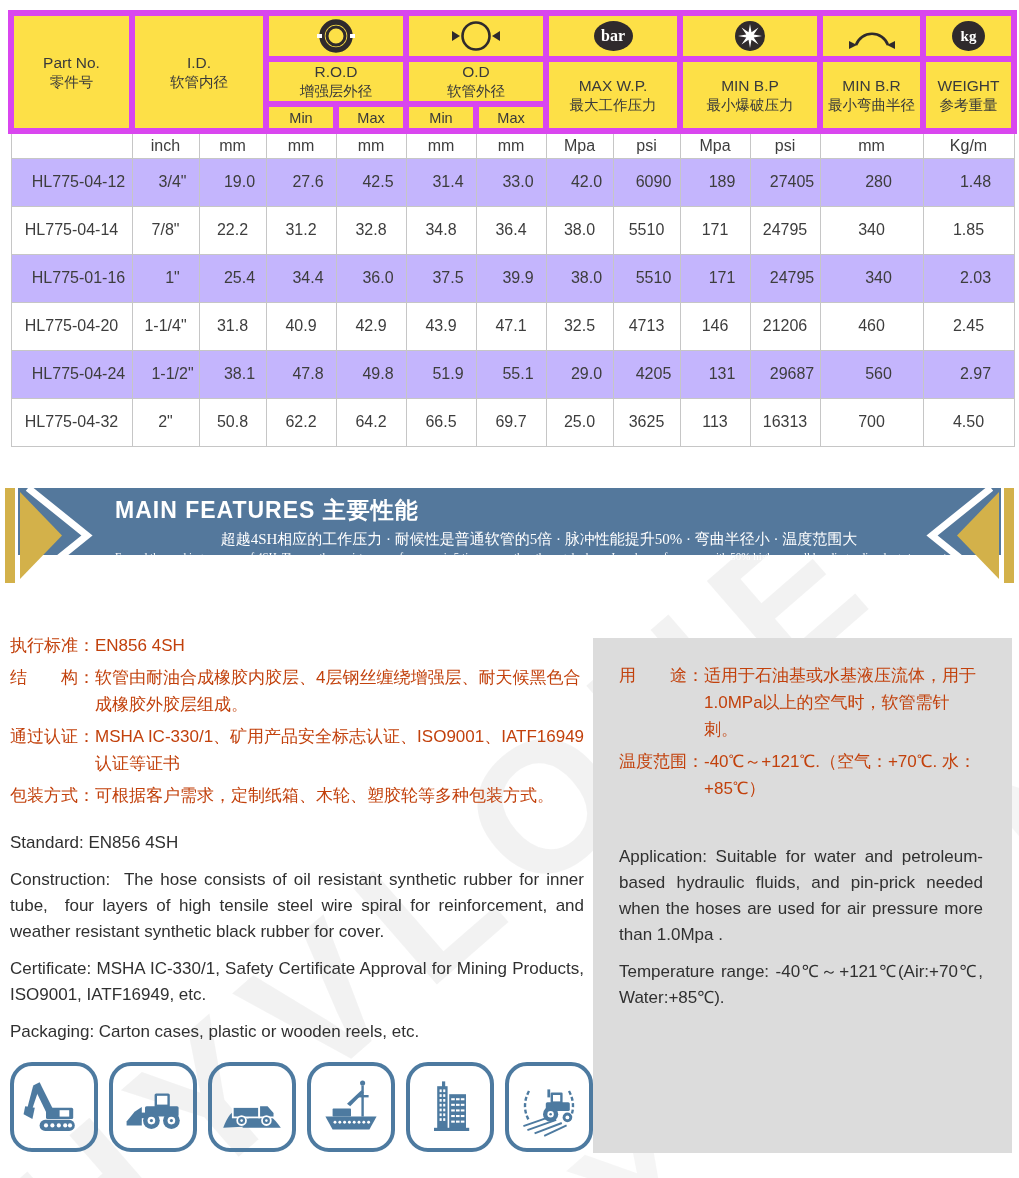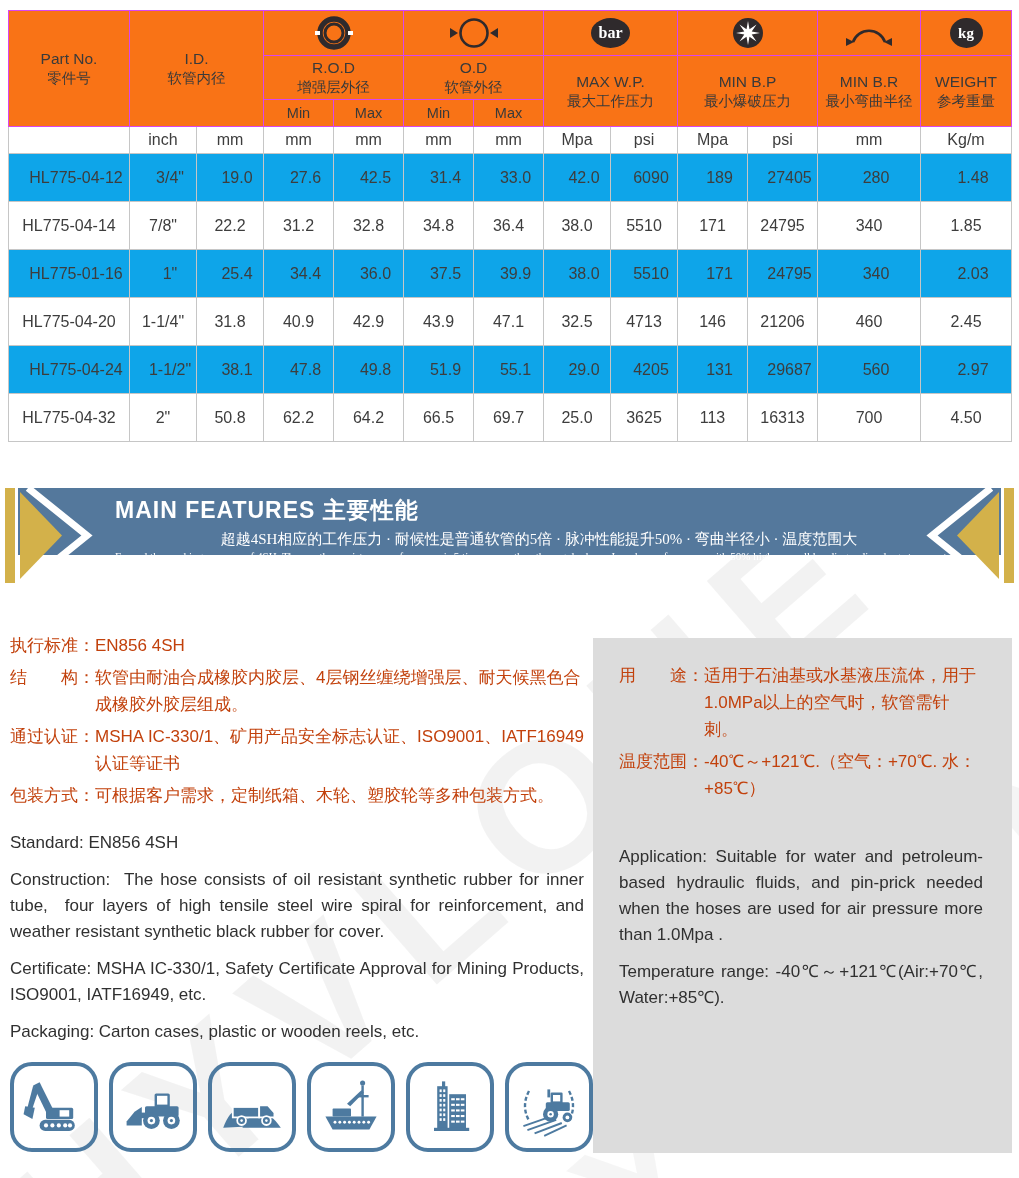--- a/index.html
+++ b/index.html
@@ -13,28 +13,28 @@
     color:#8a8a8a; opacity:0.10; letter-spacing:26px; transform-origin:0 0;
     font-family:"Liberation Sans", sans-serif; pointer-events:none;
   }
   .wm1 { left:-30px; top:1165px; font-size:185px; transform:rotate(-41deg); }
   .wm2 { left:430px; top:1240px; font-size:165px; transform:rotate(-41deg); opacity:0.08; }
 
   
   .spec-wrap { position:absolute; left:8px; top:10px; width:1003px; z-index:1; }
   table.spec { border-collapse:collapse; table-layout:fixed; width:1003px; }
   table.spec td, table.spec th { padding:0; text-align:center; vertical-align:middle; font-weight:normal; }
-  th.hdr { background:#f97316; border:1px solid #d946ef; color:#3a3a3a; }
+  th.hdr { background:#fde047; border:6px solid #d946ef; color:#3a3a3a; }
   .icons-row { height:45px; }
   .label-row { height:44px; }
   .minmax-row { height:27px; }
   .units-row { height:27px; }
   .units-row td { background:#ffffff; border:1px solid #c6c6c6; font-size:16px; color:#3d3d3d; }
   tbody.data td { border:1px solid #c6c6c6; font-size:16px; color:#3d3d3d; height:47px; background:#fff; }
-  tbody.data tr.alt td { background:#0ea5e9;padding-left:14px; }
+  tbody.data tr.alt td { background:#c4b5fd;padding-left:14px; }
   .h-en { font-size:15.5px; line-height:20px; }
   .h-zh { font-size:14.5px; line-height:19px; }
   .minmax-row th { font-size:14.5px; }
   .badge {
     display:inline-flex; align-items:center; justify-content:center;
     background:#2f2a2c; color:#fff; border-radius:50%;
     font-family:"Liberation Serif", serif; font-weight:bold;
   }
   .badge-bar { width:39px; height:30px; font-size:16px; }
   .badge-kg  { width:33px; height:30px; font-size:15px; }

